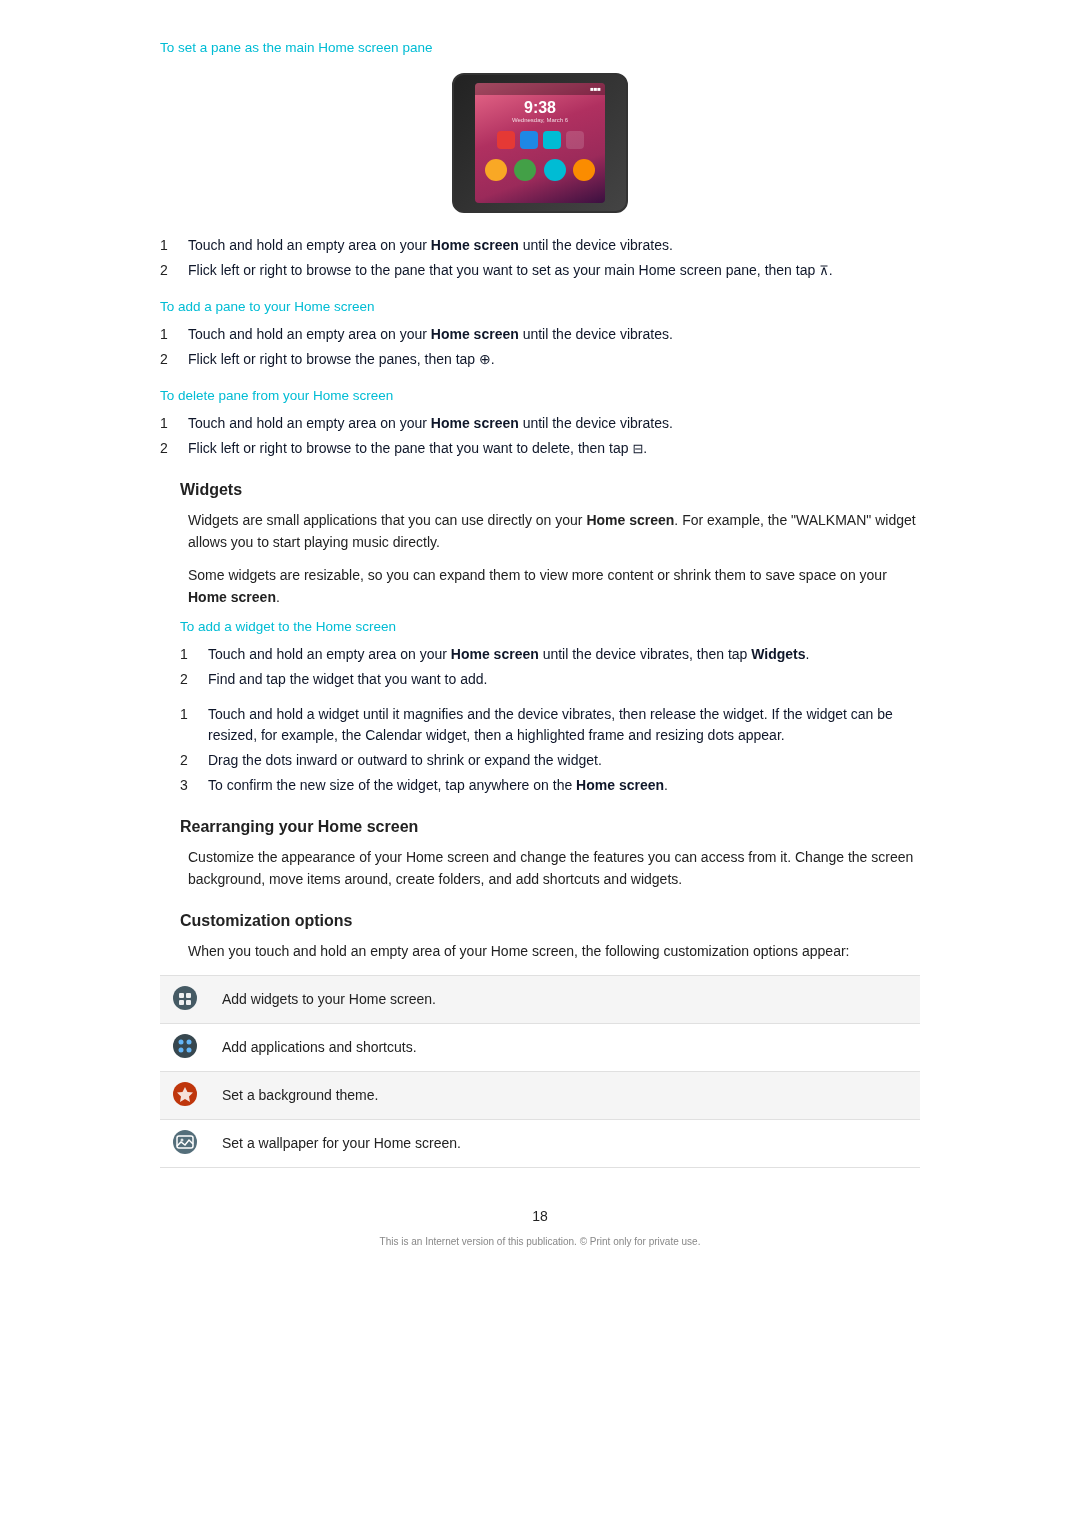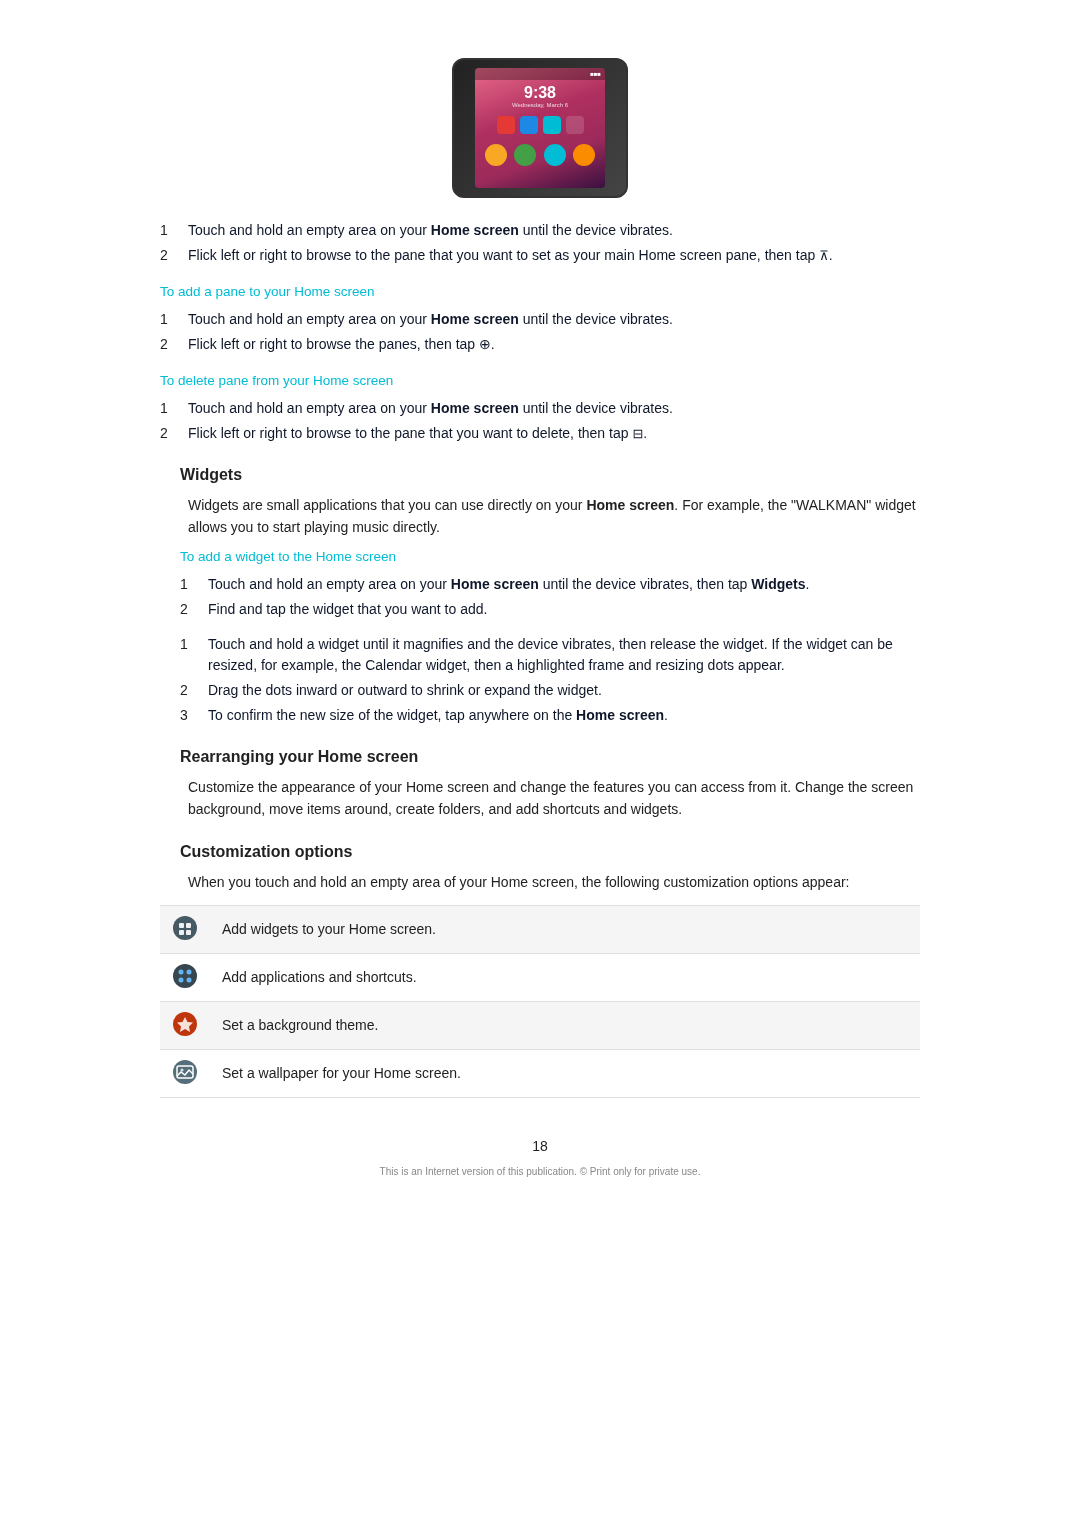--- a/index.html
+++ b/index.html
@@ -187,20 +187,21 @@
 
     .icon-cell svg {
       width: 26px;
       height: 26px;
     }
   </style>
 </head>
 <body>
 
 <div class="section-block">
+  <div class="section-title">To set a pane as the main Home screen pane</div>
 
   <div class="phone-img-container">
     <div class="phone-mockup">
       <div class="phone-screen">
         <div class="phone-status-bar">
           <span>■■■</span>
         </div>
         <div class="phone-time">9:38</div>
         <div class="phone-date">Wednesday, March 6</div>
         <div class="phone-icons-row">
@@ -256,20 +257,23 @@
       <span class="num">2</span>
       <span class="text">Flick left or right to browse to the pane that you want to delete, then tap <span class="special-char">⊟</span>.</span>
     </li>
   </ol>
 </div>
 
 <div class="section-block">
   <h2 class="subsection">Widgets</h2>
   <p class="para">
     Widgets are small applications that you can use directly on your <b>Home screen</b>. For example, the "WALKMAN" widget allows you to start playing music directly.
+  </p>
+  <p class="para">
+    Some widgets are resizable, so you can expand them to view more content or shrink them to save space on your <b>Home screen</b>.
   </p>
 
   <div>
     <div class="section-title" style="margin-left:20px;">To add a widget to the Home screen</div>
     <ol class="numbered-list" style="margin-left:20px;">
       <li>
         <span class="num">1</span>
         <span class="text">Touch and hold an empty area on your <b>Home screen</b> until the device vibrates, then tap <b>Widgets</b>.</span>
       </li>
       <li>

